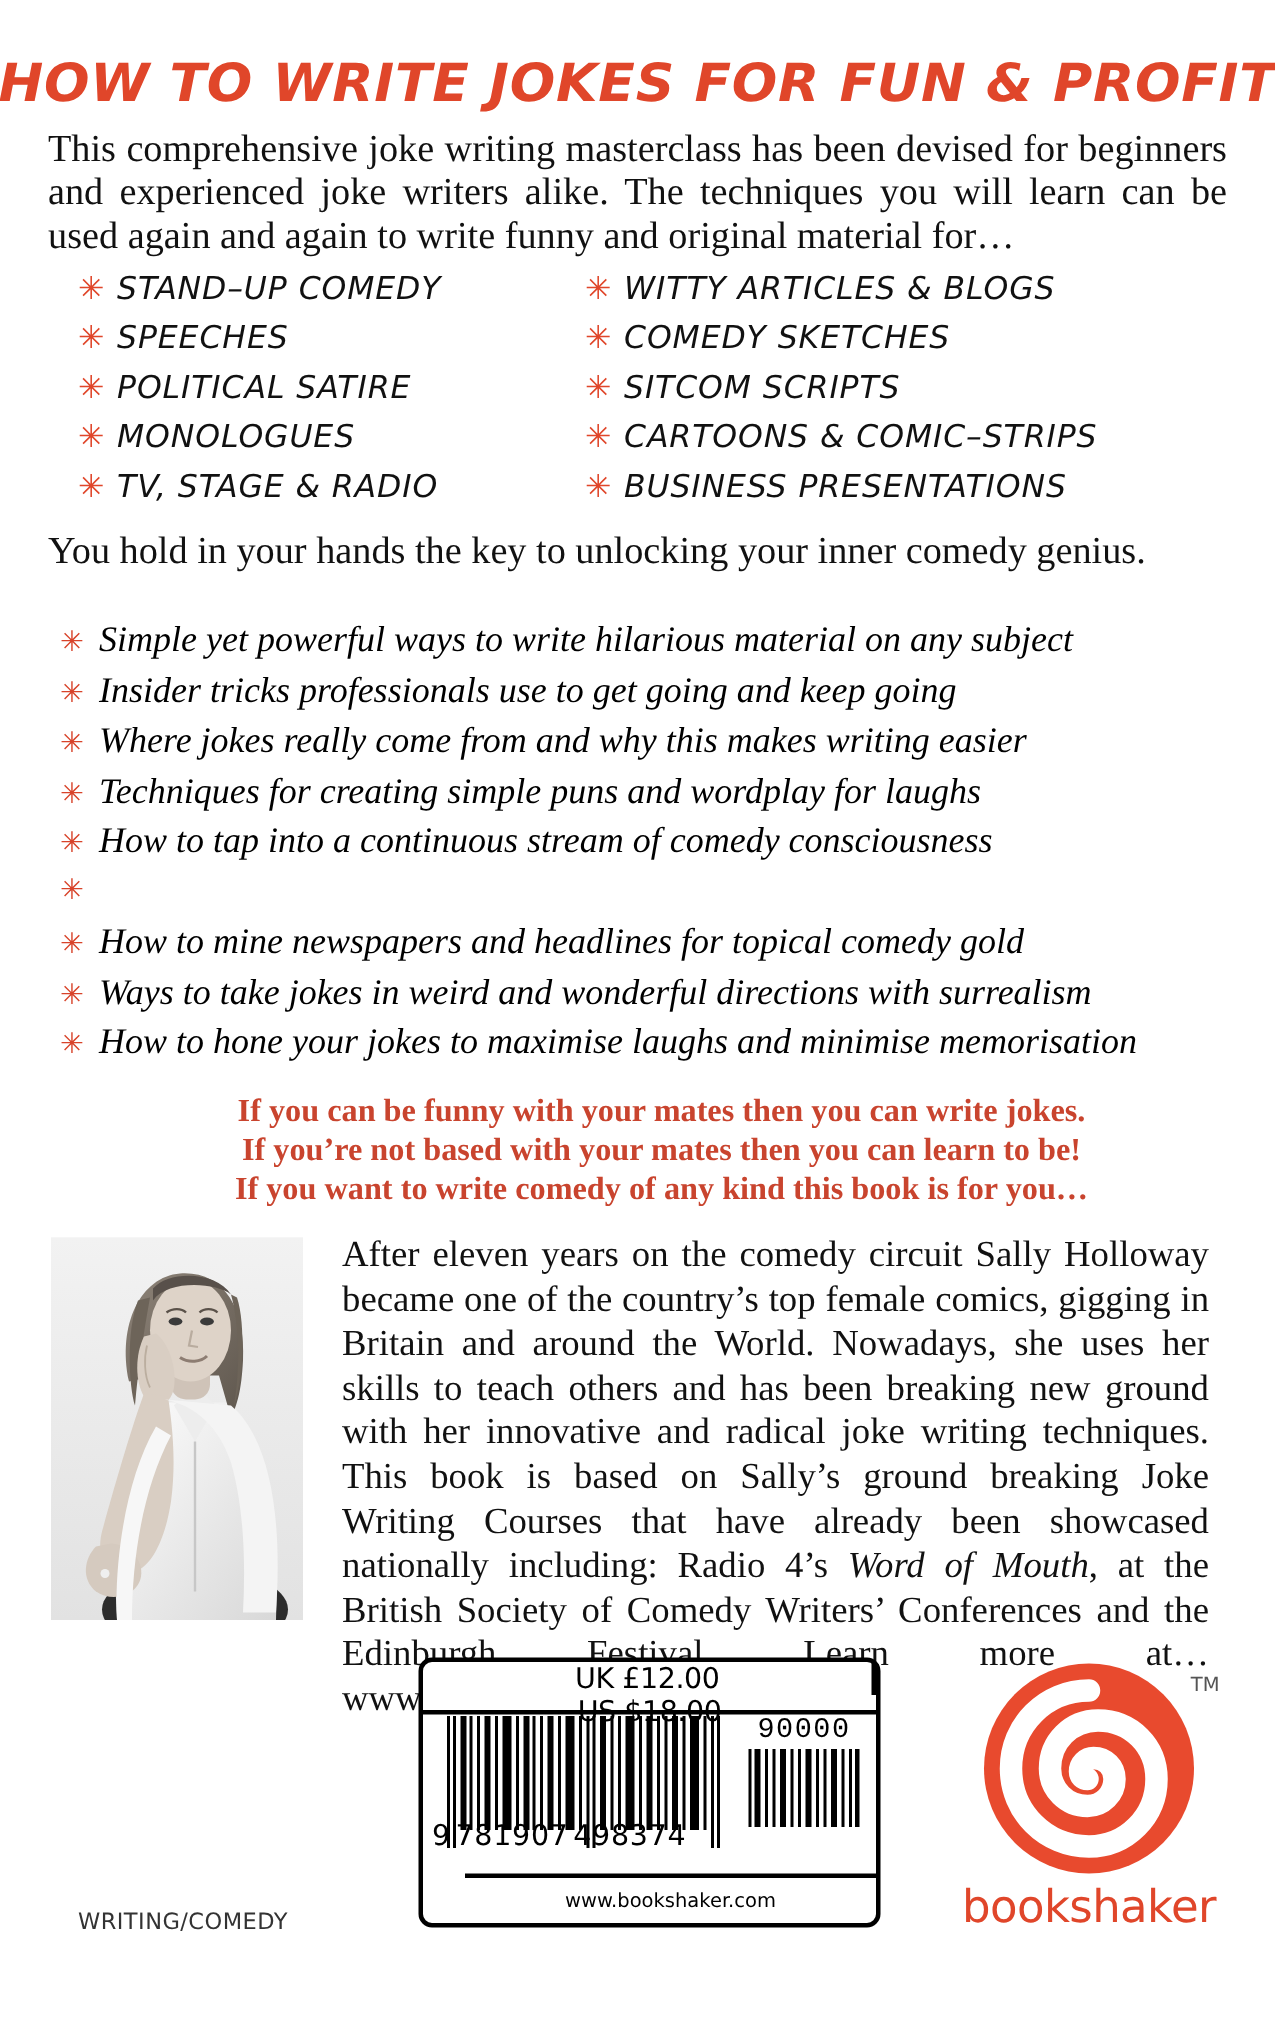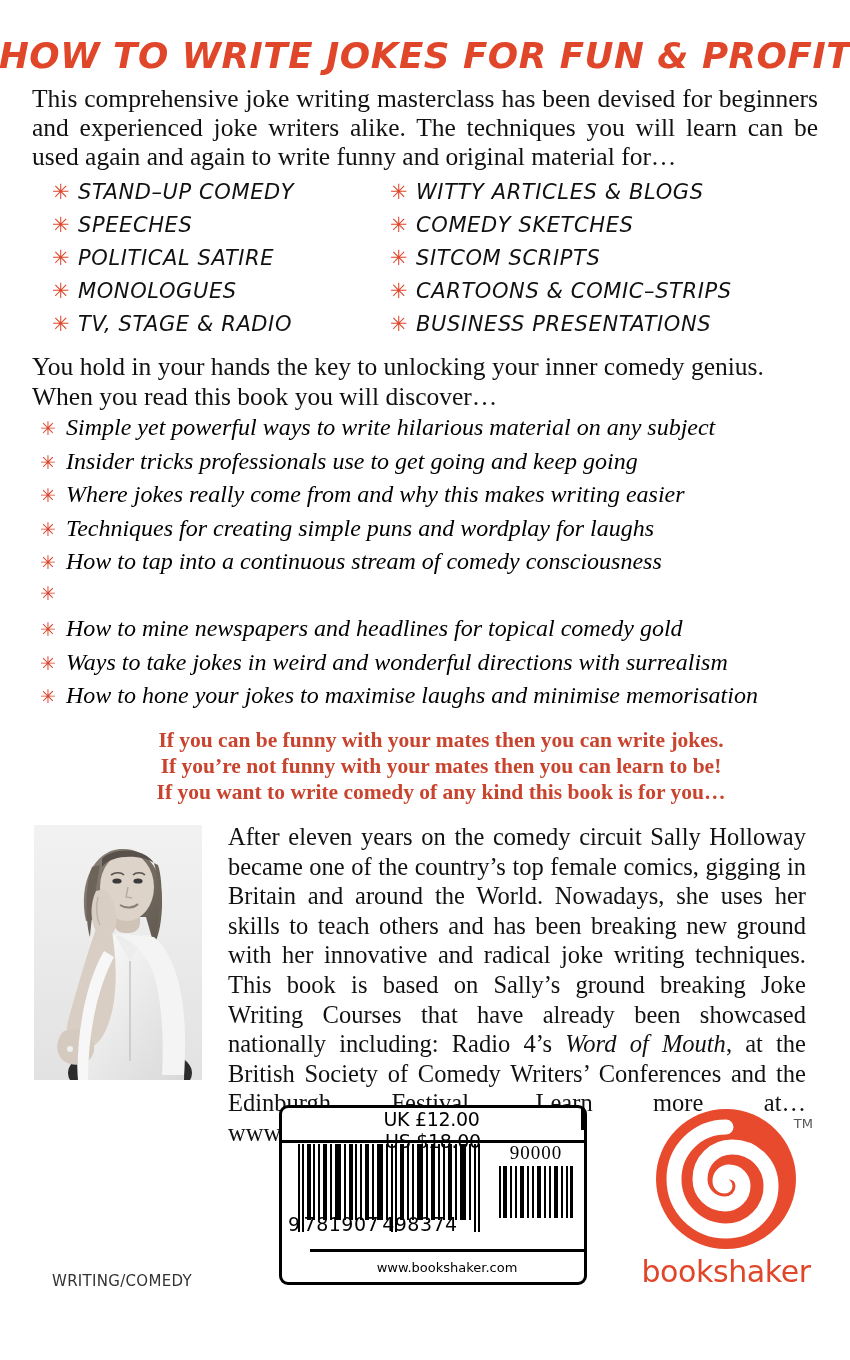--- a/index.html
+++ b/index.html
@@ -215,21 +215,21 @@
     top: 22px;
     width: 76px;
     height: 52px;
   }
   .addon-digits {
     position: absolute;
     right: 10px;
     top: -2px;
     width: 76px;
     text-align: center;
-    font-family: Liberation Serif, serif;
+    font-family: Liberation Mono, monospace;
     font-size: 19px;
     letter-spacing: 1px;
     color: #000;
   }
   .ean-digits {
     position: absolute;
     left: 6px;
     bottom: -3px;
     width: 200px;
     font-family: "DejaVu Sans", sans-serif;
@@ -340,21 +340,20 @@
     </div>
     <div class="market-item">
       <span class="ast">✳</span>
       <span class="lbl">BUSINESS PRESENTATIONS</span>
     </div>
   </div>
 </div>
 
 <div class="hold">
   <div>You hold in your hands the key to unlocking your inner comedy genius.</div>
-  <div>When you read this book you will discover…</div>
 </div>
 
 <div class="discover">
   <div class="disc-item">
     <span class="ast">✳</span>
     <span class="lbl">Simple yet powerful ways to write hilarious material on any subject</span>
   </div>
   <div class="disc-item">
     <span class="ast">✳</span>
     <span class="lbl">Insider tricks professionals use to get going and keep going</span>
@@ -383,21 +382,21 @@
     <span class="lbl">Ways to take jokes in weird and wonderful directions with surrealism</span>
   </div>
   <div class="disc-item">
     <span class="ast">✳</span>
     <span class="lbl">How to hone your jokes to maximise laughs and minimise memorisation</span>
   </div>
 </div>
 
 <div class="tagline">
   <div>If you can be funny with your mates then you can write jokes.</div>
-  <div>If you’re not funny with your mates then you can learn to be!</div>
+  <div>If you’re not based with your mates then you can learn to be!</div>
   <div>If you want to write comedy of any kind this book is for you…</div>
 </div>
 
 <div class="photo">
   <svg width="168" height="255" viewBox="0 0 168 255" xmlns="http://www.w3.org/2000/svg">
     <defs>
       <linearGradient id="bg" x1="0" y1="0" x2="0" y2="1">
         <stop offset="0" stop-color="#f2f2f2"></stop>
         <stop offset="1" stop-color="#e2e2e2"></stop>
       </linearGradient>

